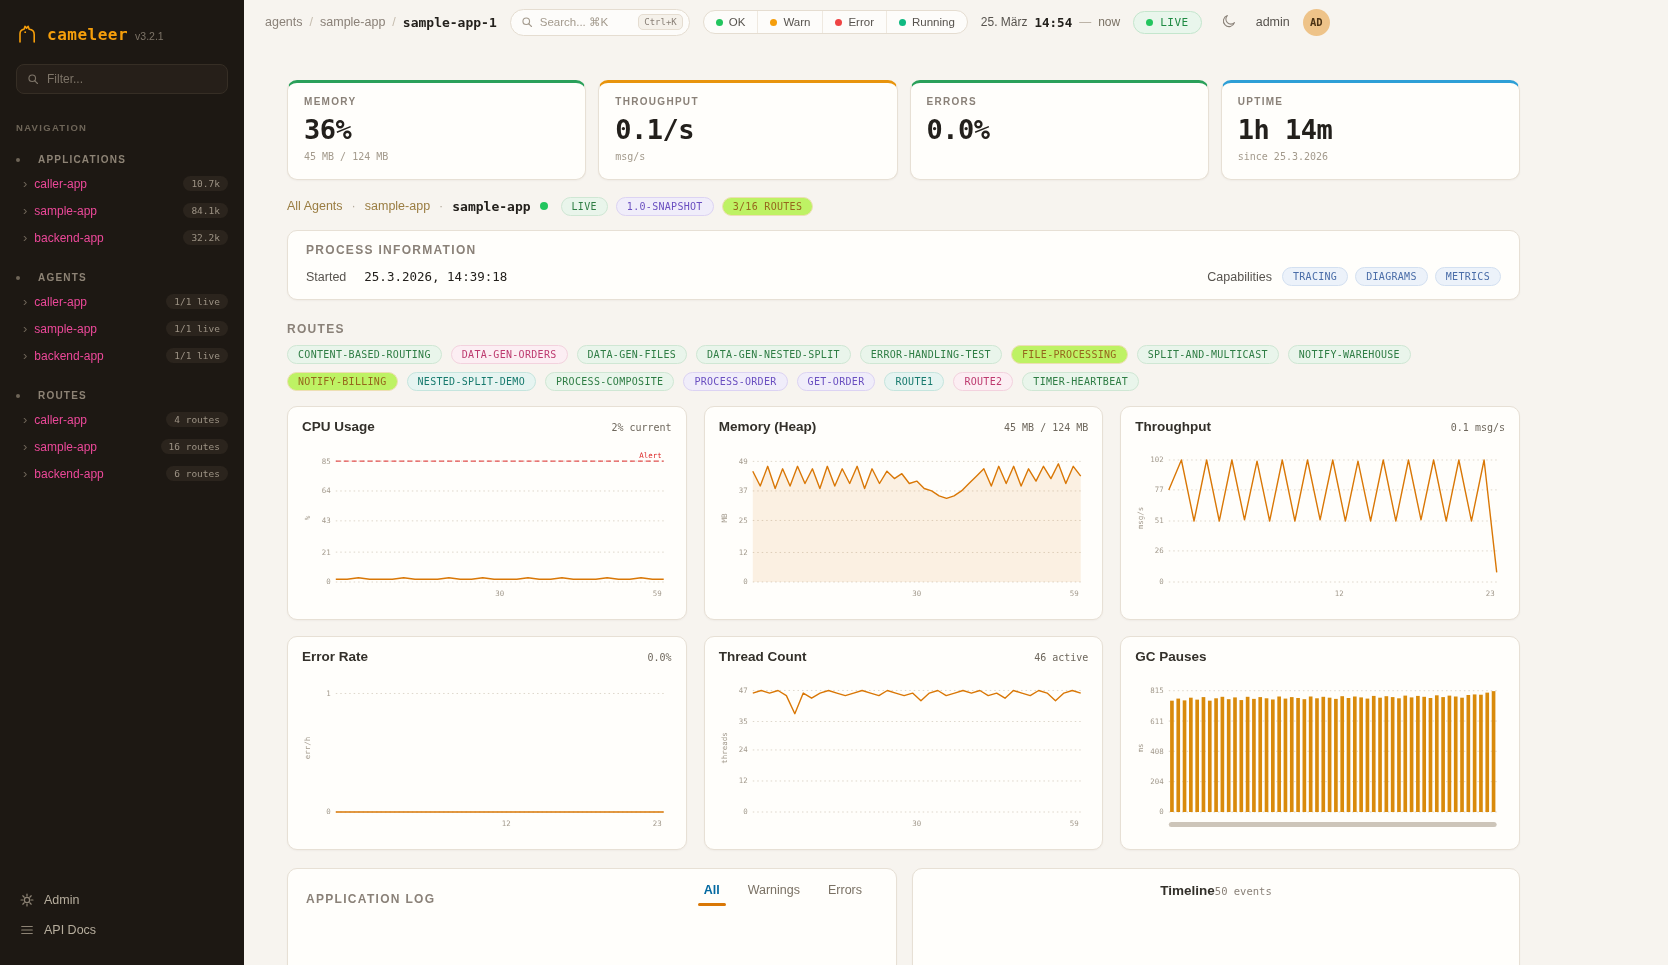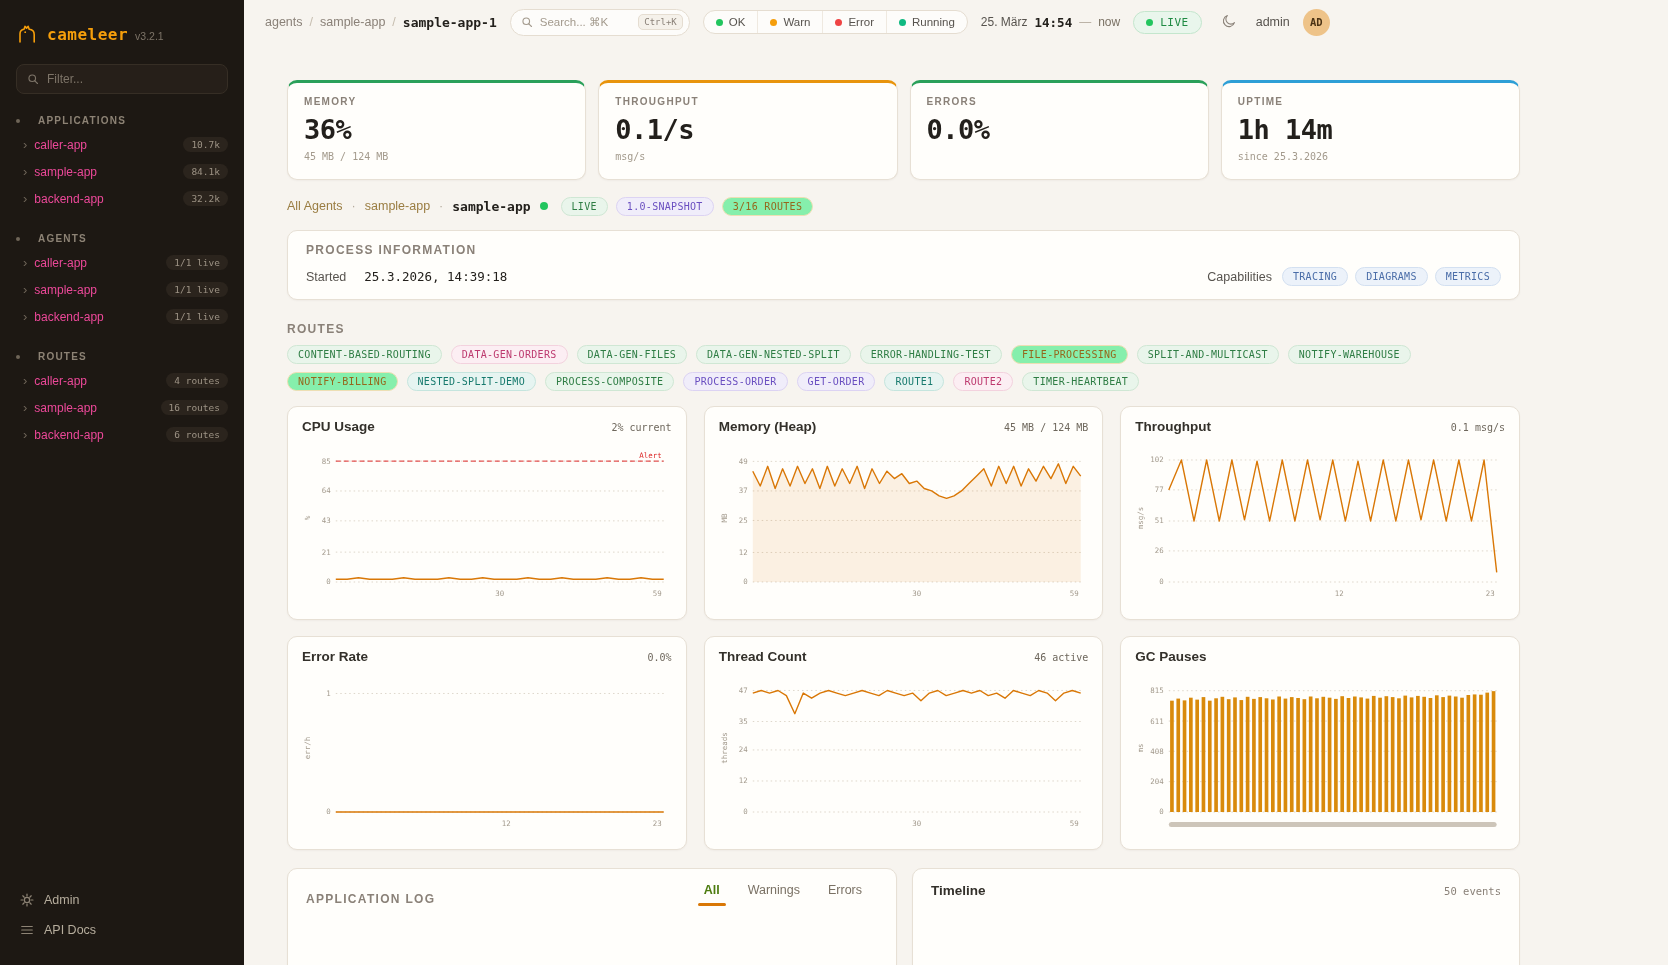--- a/index.html
+++ b/index.html
@@ -81,43 +81,43 @@
 .process-row{display:flex;align-items:center;margin-top:10px}
 .p-label{font-size:12.5px;color:#57534e}
 .p-value{font-size:12.5px;color:#23201c;margin-left:18px}
 .cap-cluster{margin-left:auto;display:flex;align-items:center;gap:10px}
 .cap-chips{display:flex;gap:7px}
 
 .chip{font-family:"DejaVu Sans Mono",monospace;font-size:10px;letter-spacing:.3px;padding:3px 10px;border-radius:999px;border:1px solid;display:inline-flex;align-items:center;white-space:nowrap}
 .chip-green{color:#2e7d44;background:#e9f5eb;border-color:#cfe7d4}
 .chip-pink{color:#bd3a6f;background:#fceef3;border-color:#f3d2de}
 .chip-purple{color:#6a4fc0;background:#f0edfa;border-color:#dcd3f3}
-.chip-yellow{color:#95671c;background:#86efac;border-color:#eddfb4}
+.chip-yellow{color:#95671c;background:#bef264;border-color:#eddfb4}
 .chip-teal{color:#177a6e;background:#e6f4f1;border-color:#c5e5de}
 .chip-blue{color:#4a6da8;background:#ecf2fa;border-color:#d3e0f1}
 
 .routes-block{margin-top:22px}
 .routes-chips{display:flex;flex-wrap:wrap;gap:8px 9px;margin-top:9px;max-width:1233px}
 
 .charts-grid{margin-top:15px;display:grid;grid-template-columns:repeat(3,1fr);gap:16px 17px}
 .chart-card{background:#fffefb;border:1px solid #e7e0d5;border-radius:10px;padding:12px 14px;height:214px;box-shadow:0 1px 2px rgba(50,38,15,.04)}
 .chart-head{display:flex;justify-content:space-between;align-items:baseline}
 .chart-title{font-size:13.5px;font-weight:bold;color:#33302a}
 .chart-meta{font-size:10px;color:#6e675c}
 .chart-card svg{display:block;width:100%;height:160px;margin-top:6px}
 
 .bottom-row{margin-top:18px;display:grid;grid-template-columns:610px 1fr;gap:15px}
 .log-panel{padding:14px 18px;height:180px}
 .log-head{display:flex;align-items:flex-end}
 .log-tabs{margin-left:auto;display:flex;gap:28px;margin-right:16px}
 .log-tab{font-size:12.5px;color:#7a7164;padding-bottom:9px;position:relative}
-.log-tab.active{color:#4d7c0f;font-weight:bold}
+.log-tab.active{color:#0369a1;font-weight:bold}
 .log-tab.active::after{content:'';position:absolute;left:-6px;right:-6px;bottom:0;height:3px;background:#d97706;border-radius:2px}
 .timeline-panel{padding:14px 18px;height:180px}
-.tl-head{display:flex;justify-content:space-between;align-items:baseline}
+.tl-head{display:flex;justify-content:center;align-items:baseline}
 .tl-title{font-size:13.5px;font-weight:bold;color:#33302a}
 .tl-meta{font-size:10.5px;color:#8a8178}
 </style>
 </head>
 <body>
 
 <div class="app">
 
   <aside class="sidebar">
     <div class="side-top">
@@ -132,20 +132,21 @@
     </div>
     <div class="filter-box">
       <span class="s-icon">
         <svg width="12" height="12" viewBox="0 0 16 16">
             <circle cx="7" cy="7" r="4.4" fill="none" stroke="#7d7468" stroke-width="1.5"></circle>
             <line x1="10.4" y1="10.4" x2="14" y2="14" stroke="#7d7468" stroke-width="1.5" stroke-linecap="round"></line>
           </svg>
       </span>
       <input placeholder="Filter..." style="">
     </div>
+    <div class="nav-label">NAVIGATION</div>
     <div>
         <div class="side-sec">
           <div class="side-sec-head">
             <span class="sec-dot"></span>
             <span class="sec-label">APPLICATIONS</span>
           </div>
           <div class="side-item">
             <span class="item-caret">›</span>
             <span class="item-name">caller-app</span>
             <span class="item-badge">10.7k</span>

